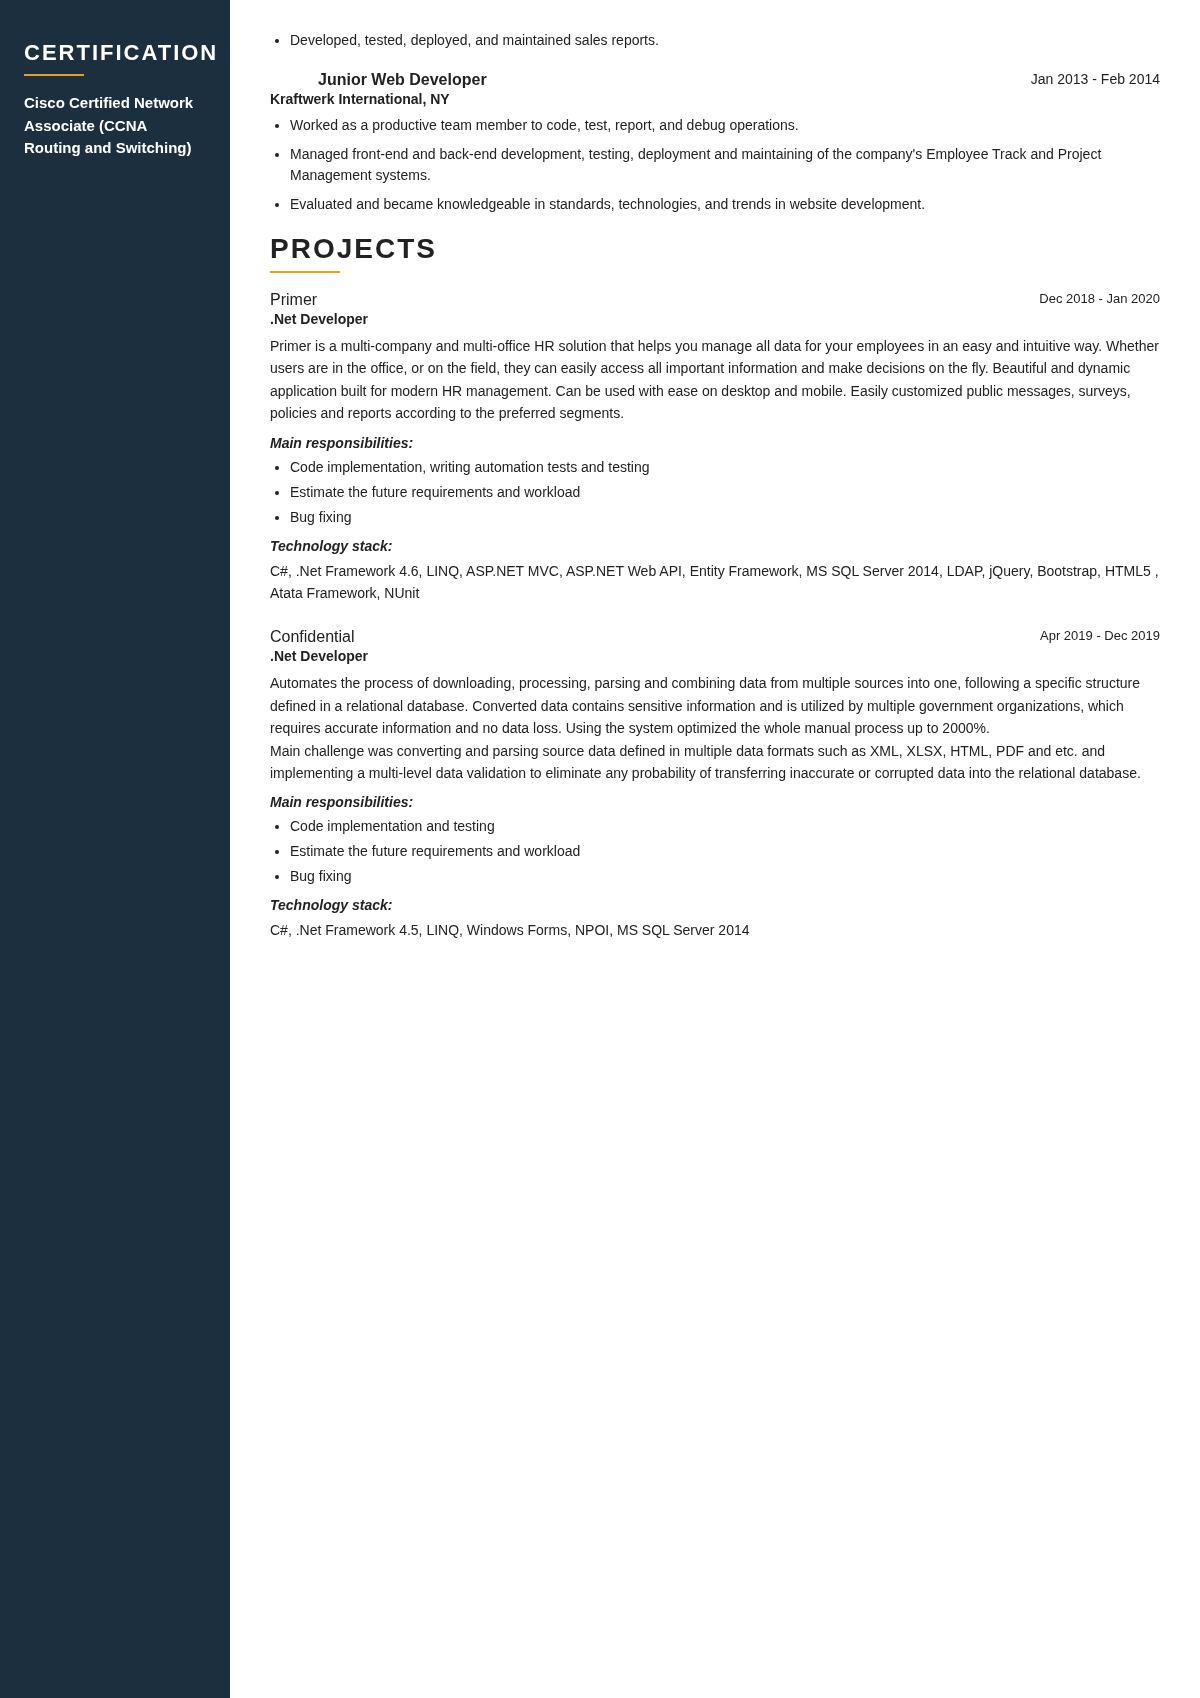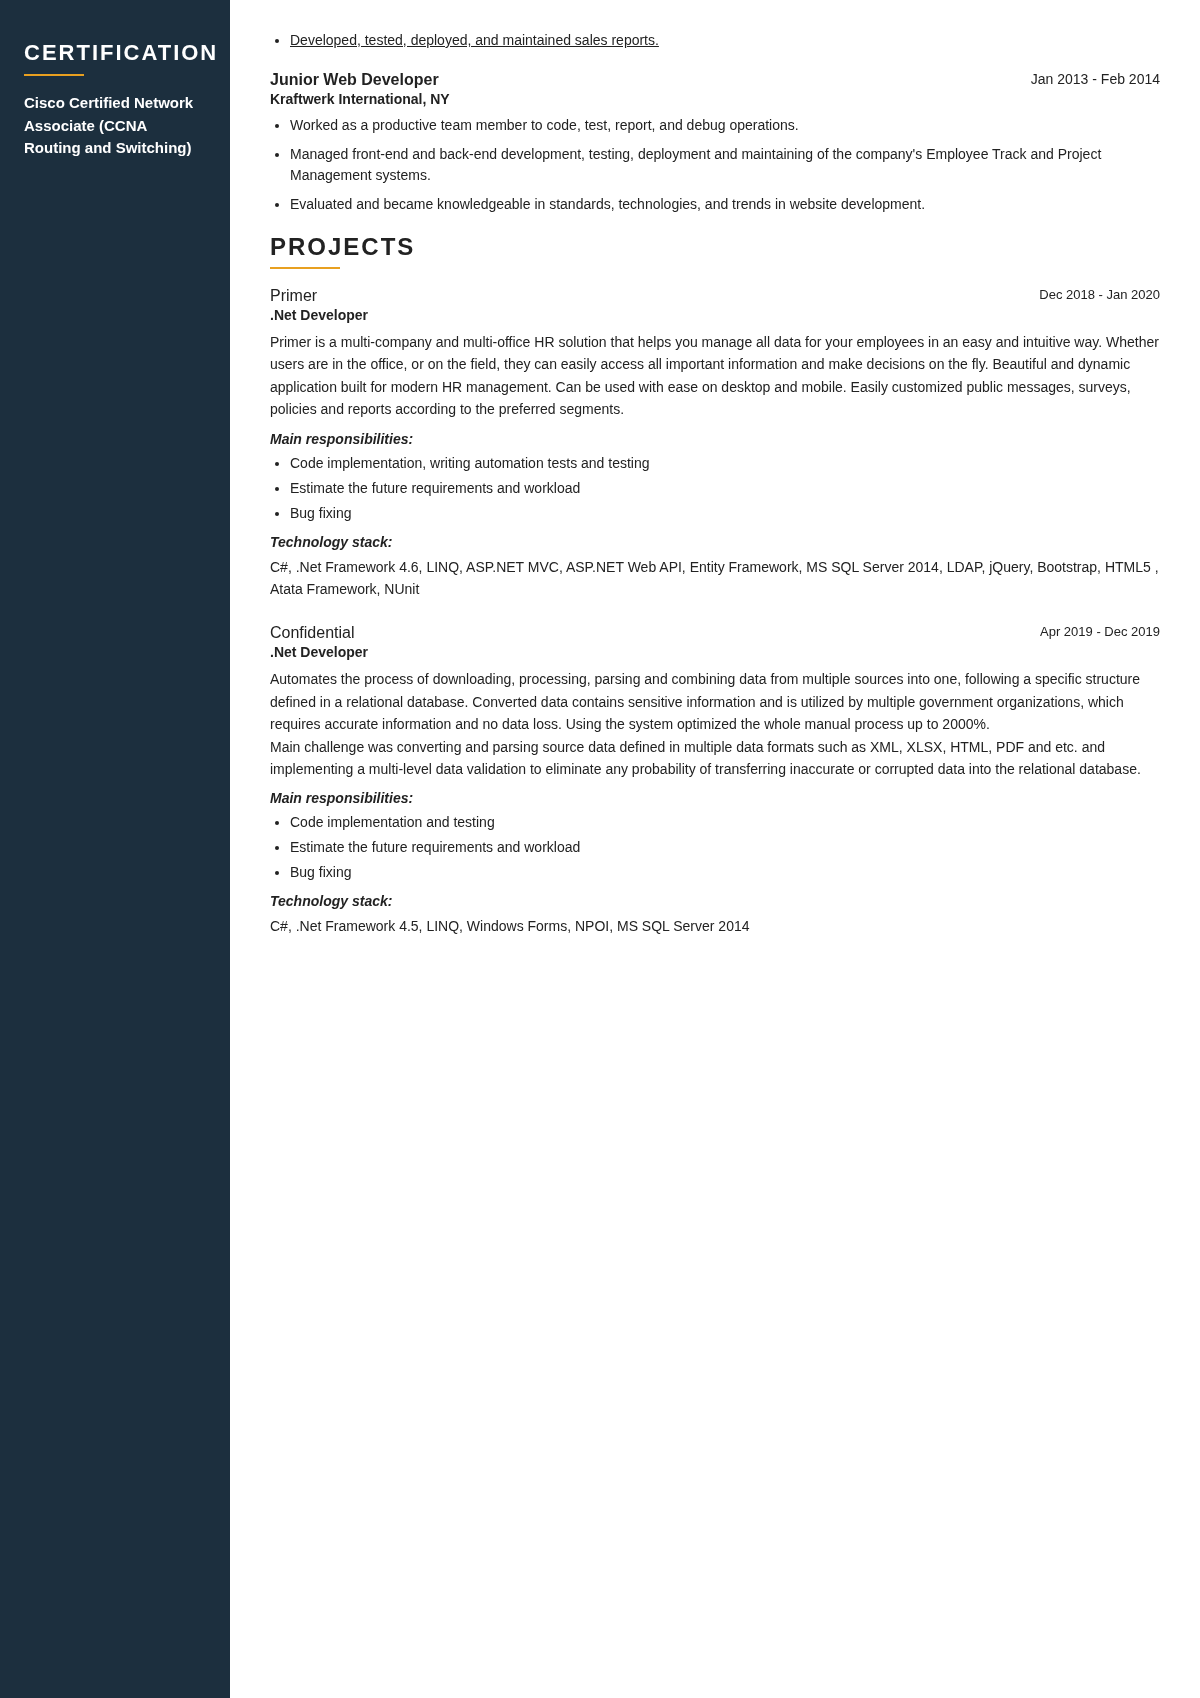--- a/index.html
+++ b/index.html
@@ -47,34 +47,34 @@
     .main-content {
       flex: 1;
       padding: 30px 40px;
       background: #fff;
     }
     .intro-bullet {
       margin-bottom: 20px;
     }
     .intro-bullet ul {
       padding-left: 20px;
-      text-decoration: underline;
     }
     .intro-bullet ul li {
       margin-bottom: 6px;
       line-height: 1.5;
     }
     .job-block {
       margin-bottom: 18px;
     }
     .job-header {
       display: flex;
       justify-content: space-between;
       align-items: flex-start;
       margin-bottom: 2px;
+      margin-left: 48px;
     }
     .job-title {
       font-size: 16px;
       font-weight: bold;
       color: #222;
     }
     .job-date {
       font-size: 14px;
       color: #222;
       white-space: nowrap;
@@ -87,21 +87,21 @@
       margin-bottom: 8px;
     }
     .job-bullets {
       padding-left: 20px;
     }
     .job-bullets li {
       margin-bottom: 8px;
       line-height: 1.5;
     }
     .section-title {
-      font-size: 24px;
+      font-size: 28px;
       font-weight: 900;
       letter-spacing: 2px;
       text-transform: uppercase;
       color: #222;
       margin-top: 10px;
       margin-bottom: 6px;
     }
     .section-divider {
       border: none;
       border-top: 2px solid #e8a020;

